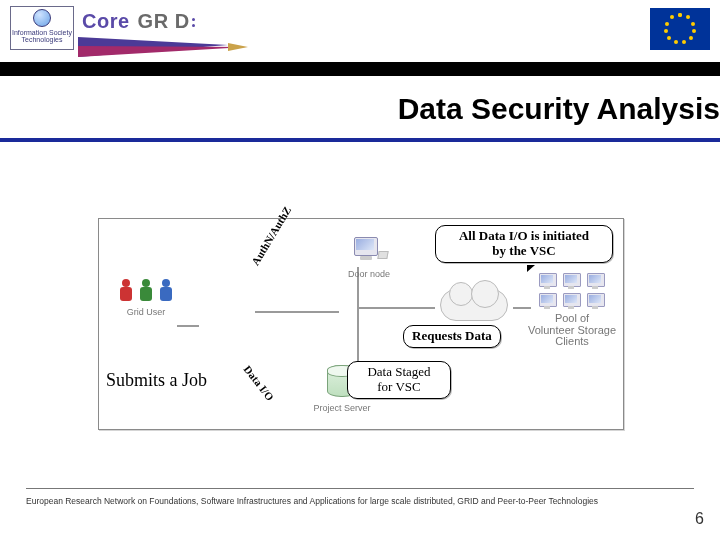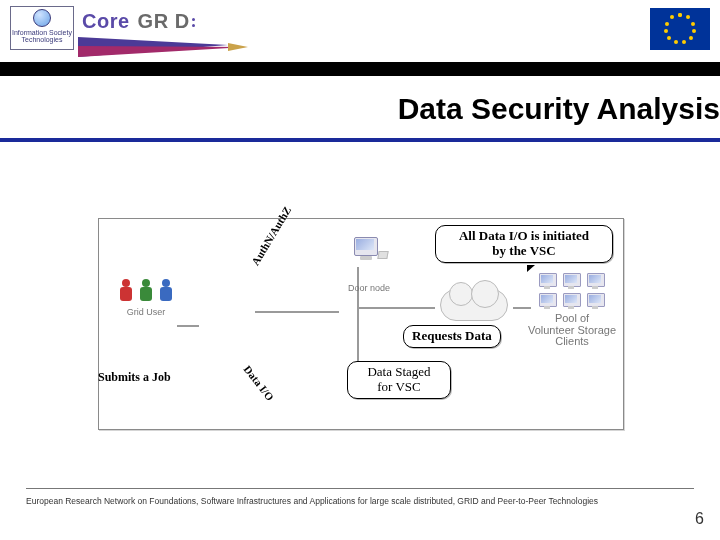--- a/index.html
+++ b/index.html
@@ -38,21 +38,21 @@
   .server-stack{display:inline-block;width:34px}
   .srv{width:34px;height:12px;background:#d8e6d8;border:1px solid #7aa37a;border-radius:2px;margin-bottom:1px;position:relative}
   .srv:after{content:"";position:absolute;right:3px;top:3px;width:4px;height:4px;border-radius:50%;background:#7aa37a}
   .gs-label{font-size:9px;color:#777;margin-top:2px}
   .doornode{position:absolute;left:240px;top:18px;width:60px;text-align:center}
   .pc{display:inline-block;width:30px;height:26px;position:relative}
   .pc .mon{position:absolute;left:0;top:0;width:22px;height:17px;background:#e6e6ef;border:1px solid #8a8ab0;border-radius:2px}
   .pc .scr{position:absolute;left:2px;top:2px;width:18px;height:11px;background:linear-gradient(135deg,#9aaee0,#dde6f8)}
   .pc .base{position:absolute;left:6px;top:19px;width:12px;height:4px;background:#ccc;border-radius:1px}
   .pc .kb{position:absolute;left:24px;top:14px;width:8px;height:6px;background:#e0e0e0;border:1px solid #bbb;transform:skewX(-10deg)}
-  .dn-label{font-size:9px;color:#777;margin-top:16px}
+  .dn-label{font-size:9px;color:#777;margin-top:2px}
   .projserver{position:absolute;left:198px;top:146px;width:90px;text-align:center}
   .db{display:inline-block;width:28px;height:30px;border:1px solid #7aa37a;border-radius:14px/6px;background:linear-gradient(#dff0df,#bfe0bf);position:relative}
   .db:before{content:"";position:absolute;left:-1px;top:-1px;width:28px;height:10px;border:1px solid #7aa37a;border-radius:14px/5px;background:#eff8ef}
   .ps-label{font-size:9px;color:#777;margin-top:2px}
   .internet{position:absolute;left:334px;top:70px;width:82px;text-align:center}
   .cloud{display:inline-block;width:66px;height:30px;background:#f2f2f2;border:1px solid #bbb;border-radius:16px;position:relative}
   .cloud:before{content:"";position:absolute;left:8px;top:-8px;width:22px;height:22px;background:#f2f2f2;border:1px solid #bbb;border-radius:50%}
   .cloud:after{content:"";position:absolute;left:30px;top:-10px;width:26px;height:26px;background:#f2f2f2;border:1px solid #bbb;border-radius:50%}
   .cloud-label{font-size:9px;color:#777;margin-top:2px}
   .pool{position:absolute;right:6px;top:54px;width:90px;text-align:center}
@@ -61,21 +61,21 @@
   .minipc .m{position:absolute;left:2px;top:0;width:16px;height:12px;background:#e6e6ef;border:1px solid #9a9ac0;border-radius:1px}
   .minipc .s{position:absolute;left:4px;top:2px;width:12px;height:8px;background:linear-gradient(135deg,#9aaee0,#dde6f8)}
   .minipc .b{position:absolute;left:7px;top:13px;width:6px;height:3px;background:#ccc}
   .pool-label{font-size:11px;color:#777;line-height:1.05;margin-top:2px}
   .conn{position:absolute;background:#9a9a9a}
   .conn.h{height:2px}
   .conn.v{width:2px}
   .diag-rot{position:absolute;font-size:11px;font-weight:bold;font-family:"Times New Roman",serif;color:#000;text-align:center}
   .callout{position:absolute;background:#fff;border:1.5px solid #000;border-radius:10px;padding:3px 8px;font-family:"Times New Roman",serif;font-size:13px;line-height:1.15;text-align:center;box-shadow:1px 1px 0 #bbb}
   .callout.small{font-size:13px}
-  .submits{position:absolute;left:98px;top:370px;font-family:"Times New Roman",serif;font-size:12px;font-weight:bold}
+  .submits{position:absolute;left:106px;top:370px;font-family:"Times New Roman",serif;font-size:18px;font-weight:normal}
   .pointer-tri{position:absolute;width:0;height:0;border-style:solid}
   .hr-footer{position:absolute;left:26px;top:488px;width:668px;height:1px;background:#777}
   .footer{position:absolute;left:26px;top:496px;width:640px;font-size:8.5px;color:#333}
   .pagenum{position:absolute;right:16px;bottom:12px;font-size:16px;color:#333}
 </style>
 </head>
 <body>
 
 <div class="slide">
 
@@ -135,20 +135,24 @@
         </div>
         <div class="gu-label">Grid User</div>
       </div>
 
 
       <div class="doornode">
         <span class="pc"><span class="mon"></span><span class="scr"></span><span class="base"></span><span class="kb"></span></span>
         <div class="dn-label">Door node</div>
       </div>
 
+      <div class="projserver">
+        <span class="db"></span>
+        <div class="ps-label">Project Server</div>
+      </div>
 
       <div class="internet">
         <span class="cloud"></span>
         <div class="cloud-label">Internet</div>
       </div>
 
       <div class="pool">
         <div class="pcgrid">
           <div class="minipc">
               <div class="m"></div>

